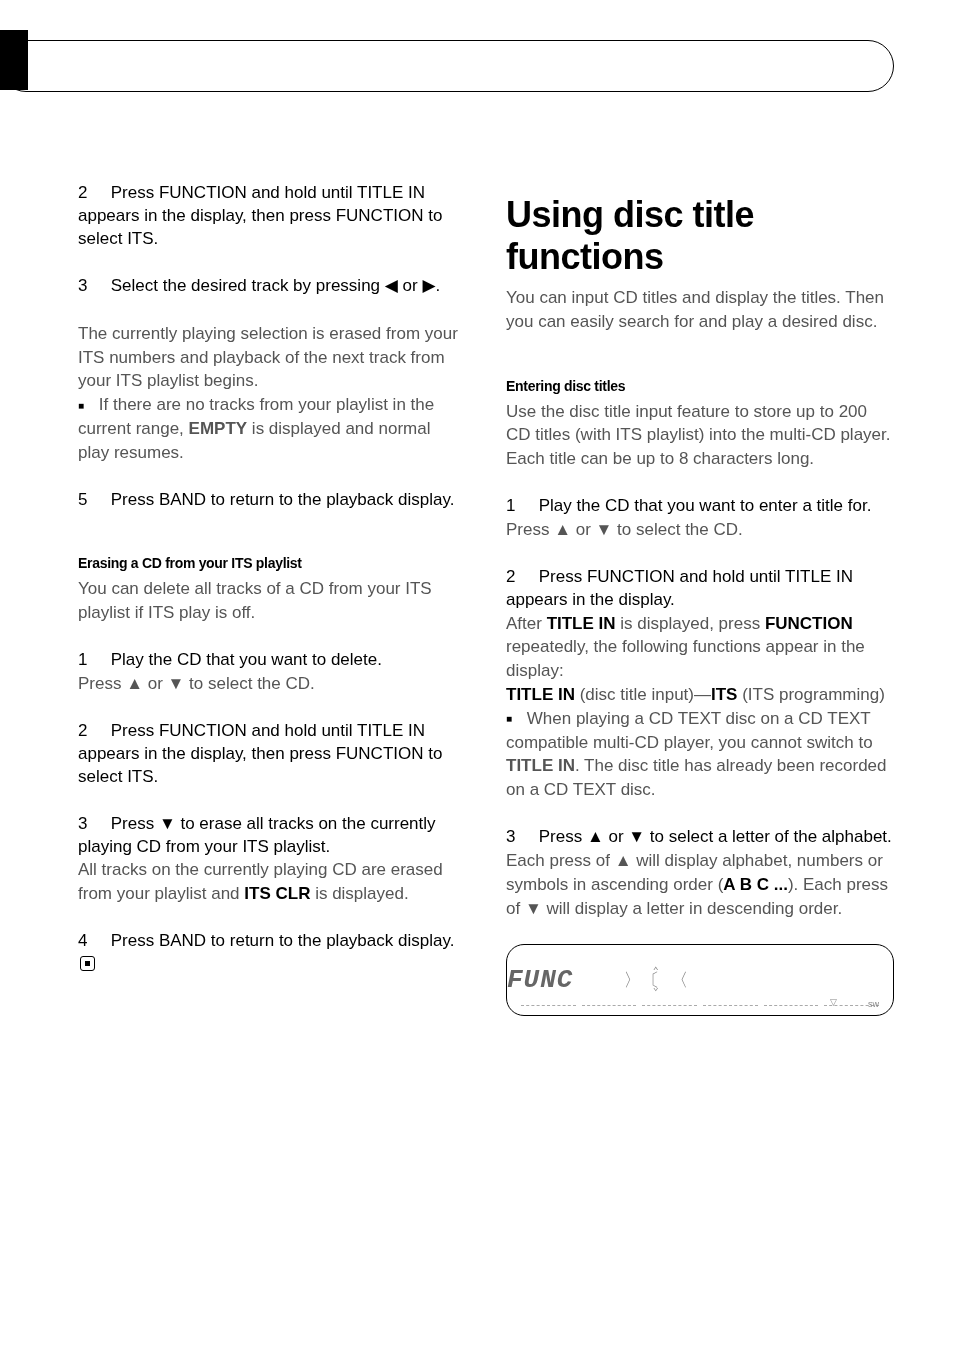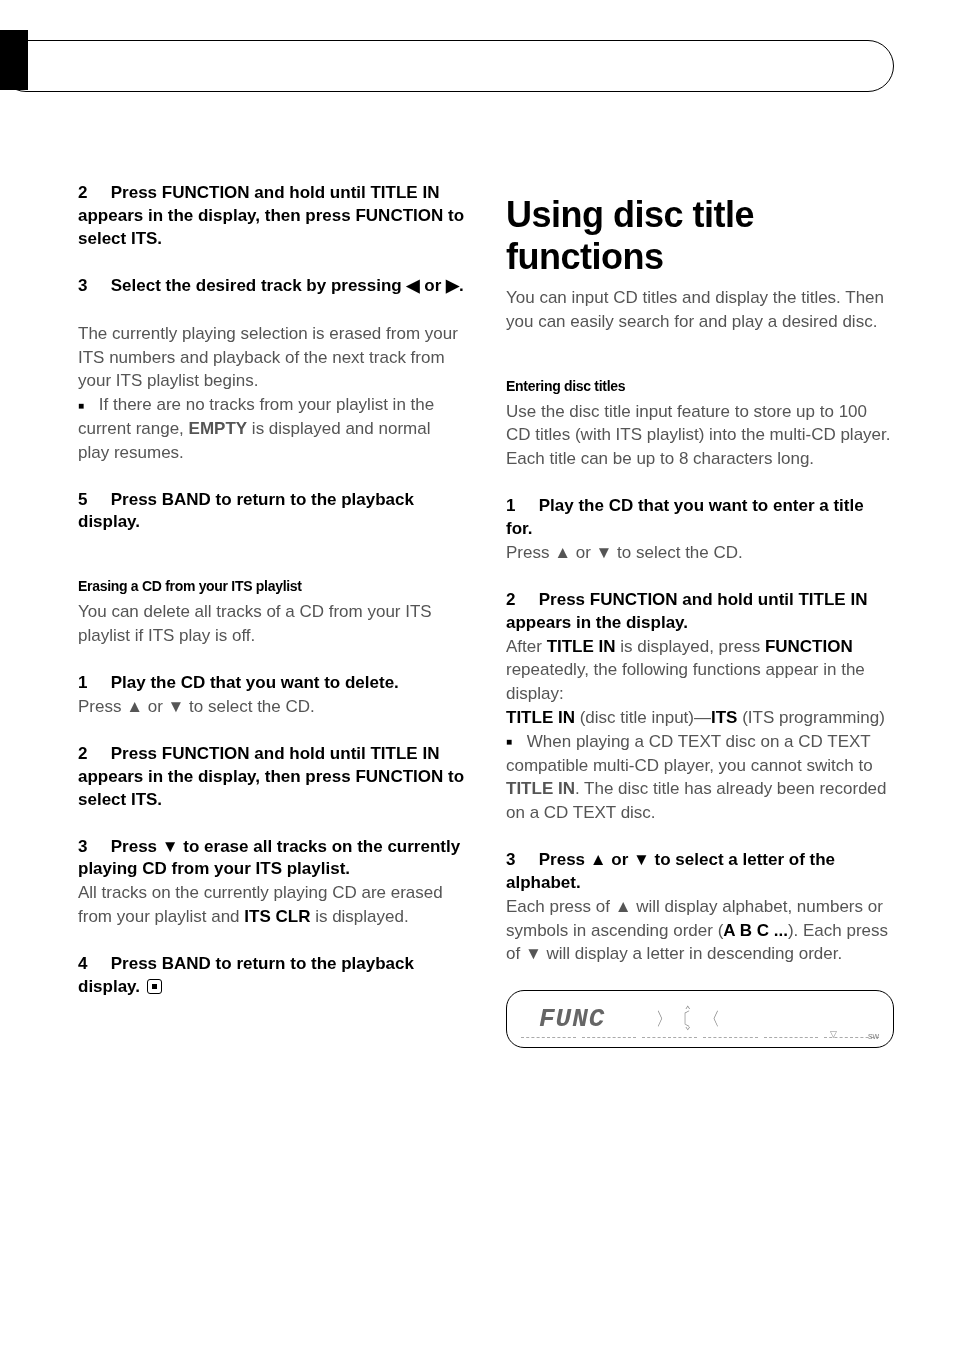--- a/index.html
+++ b/index.html
@@ -44,21 +44,21 @@
     gap: 40px;
     padding-left: 78px;
   }
   .col { flex: 1; }
   .step {
     margin-bottom: 24px;
     font-size: 17px;
     line-height: 1.4;
   }
   .step-head {
-    font-weight: 700;
+    font-weight: 400;
     font-size: 17px;
     line-height: 1.35;
   }
   .step-num {
     display: inline-block;
     min-width: 28px;
   }
   .step-body {
     color: #555;
     font-size: 17px;
@@ -104,25 +104,25 @@
   .end-icon::after {
     content: "";
     position: absolute;
     width: 5px; height: 5px;
     background: #000;
     top: 4px; left: 4px;
   }
   .lcd-box {
     border: 1.5px solid #000;
     border-radius: 18px;
-    height: 58px;
+    height: 72px;
     margin-top: 8px;
     display: flex;
     align-items: center;
-    padding: 6px 32px;
+    padding: 6px 0;
     position: relative;
     color: #444;
   }
   .lcd-func {
     font-family: "Courier New", monospace;
     font-weight: 700;
     font-style: italic;
     font-size: 26px;
     letter-spacing: 1px;
     color: #666;
@@ -244,21 +244,21 @@
     </div>
 
   </div>
 
   <div class="col">
 
     <h1 class="section">Using disc title functions</h1>
     <div class="intro">You can input CD titles and display the titles. Then you can easily search for and play a desired disc.</div>
 
     <h2 class="sub">Entering disc titles</h2>
-    <div class="intro">Use the disc title input feature to store up to 100 CD titles  (with ITS playlist) into the multi-CD player. Each title can be up to 8 characters long.</div>
+    <div class="intro">Use the disc title input feature to store up to 200 CD titles  (with ITS playlist) into the multi-CD player. Each title can be up to 8 characters long.</div>
 
     <div class="step">
       <div class="step-head">
         <span class="step-num">1</span>
         <span>Play the CD that you want to enter a title for.</span>
       </div>
       <div class="step-body">Press ▲ or ▼ to select the CD.</div>
     </div>
 
     <div class="step">

